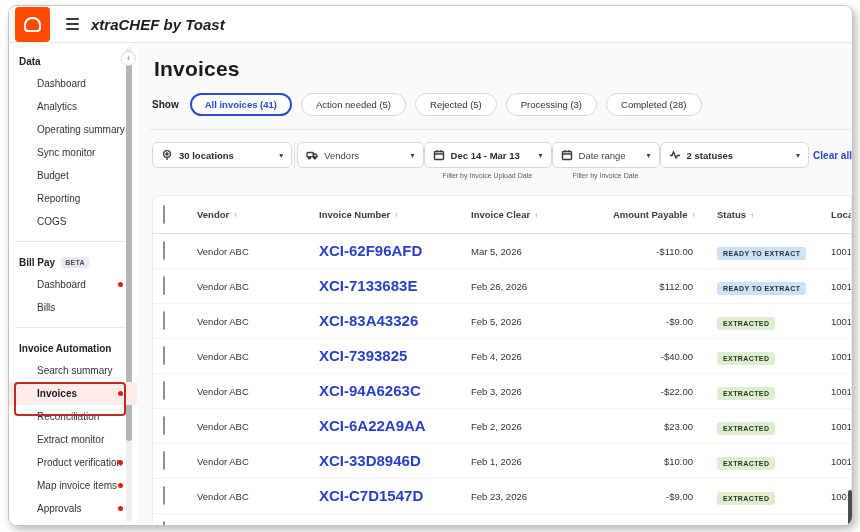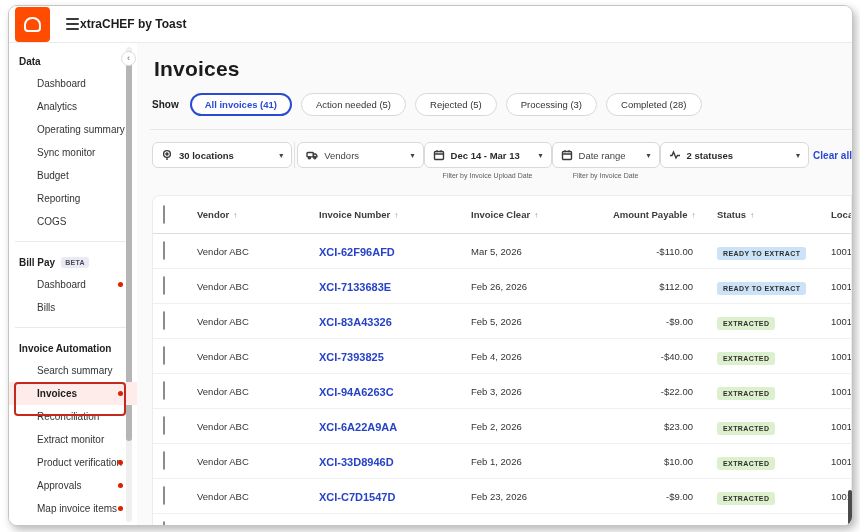--- a/index.html
+++ b/index.html
@@ -8,21 +8,21 @@
            border:1px solid #c4c4c4; border-radius:9px; background:#fff; overflow:hidden;
            box-shadow:3px 4px 8px rgba(0,0,0,.28); }
 
   
   .topbar { height:37px; background:#fff; border-bottom:1px solid #ebebeb; display:flex; align-items:center; }
   .logo { width:35px; height:35px; background:#ff4c00; border-radius:4px; margin-left:6px;
           display:flex; align-items:center; justify-content:center; }
   .toast-glyph { width:17px; height:15px; border:2.6px solid #fff; border-radius:8px 8px 4px 4px; }
   .hamburger { margin-left:16px; display:flex; flex-direction:column; gap:3px; cursor:pointer; }
   .hamburger span { width:13px; height:2px; background:#3a3a3a; border-radius:1px; }
-  .app-title { margin-left:1px; font-size:12px; font-weight:bold; color:#1d1d1d; }
+  .app-title { margin-left:12px; font-size:15px; font-weight:bold; color:#1d1d1d;font-style:italic; }
 
   
   .body-row { display:flex; height:483px; }
   .sidebar { position:relative; width:128px; background:#fff; flex-shrink:0; padding-top:6px; overflow:hidden; }
   .main { flex:1; background:#fafafa; padding:8px 0 0 15px; overflow:hidden; position:relative; }
 
   
   .sb-track { position:absolute; right:5px; top:4px; bottom:4px; width:6px; background:#efefef; border-radius:3px; }
   .sb-thumb { position:absolute; right:5px; top:8px; height:390px; width:6px; background:#b5b5b5; border-radius:3px; }
   .collapse-btn { position:absolute; right:1px; top:8px; width:15px; height:15px; border:1px solid #dcdcdc;
@@ -73,21 +73,21 @@
   .th { font-size:9.5px; font-weight:bold; color:#3c3c3c; white-space:nowrap; }
   .sort { color:#9a9a9a; font-size:8px; margin-left:4px; font-weight:normal; }
   .c-check { width:34px; flex-shrink:0; }
   .c-vendor { width:122px; flex-shrink:0; }
   .c-inv { width:152px; flex-shrink:0; }
   .c-date { width:142px; flex-shrink:0; }
   .c-amt { width:80px; flex-shrink:0; text-align:right; }
   .c-status { width:138px; flex-shrink:0; padding-left:24px; }
   .c-loc { flex:1; text-align:right; white-space:nowrap; overflow:hidden; padding-right:0; }
   .cell { font-size:9.5px; color:#333; white-space:nowrap; }
-  .inv-link { font-size:11px; font-weight:bold; color:#2742c6; cursor:pointer; }
+  .inv-link { font-size:15px; font-weight:bold; color:#2742c6; cursor:pointer; }
   .checkbox { width:12px; height:12px; border:1.6px solid #8d8d8d; border-radius:2.5px; background:#fff; cursor:pointer; }
   .badge { display:inline-block; font-size:7px; font-weight:bold; color:#2e2e2e; letter-spacing:.4px;
            padding:3px 6px; border-radius:3px; white-space:nowrap; }
   .badge[data-variant="ready"] { background:#cbe2f7; }
   .badge[data-variant="extracted"] { background:#ddf0cd; }
   .tbl-scroll { position:absolute; right:0; bottom:0; width:4px; height:36px; background:#4a4a4a; border-radius:2px; }
 </style>
 </head>
 <body>
 
@@ -137,24 +137,24 @@
       <div class="sb-item">Search summary</div>
       <div class="sb-item selected">
         <span>Invoices</span><span class="dot"></span>
       </div>
       <div class="sb-item">Reconciliation</div>
       <div class="sb-item">Extract monitor</div>
       <div class="sb-item">
         <span>Product verification</span><span class="dot"></span>
       </div>
       <div class="sb-item">
+        <span>Map invoice items</span><span class="dot"></span>
+      </div>
+      <div class="sb-item">
         <span>Approvals</span><span class="dot"></span>
-      </div>
-      <div class="sb-item">
-        <span>Map invoice items</span><span class="dot"></span>
       </div>
       <div class="sb-item">Statements</div>
 
       <div class="annotation-box"></div>
     </div>
 
     <div class="main">
       <div class="page-title">Invoices</div>
 
       <div class="show-row">

